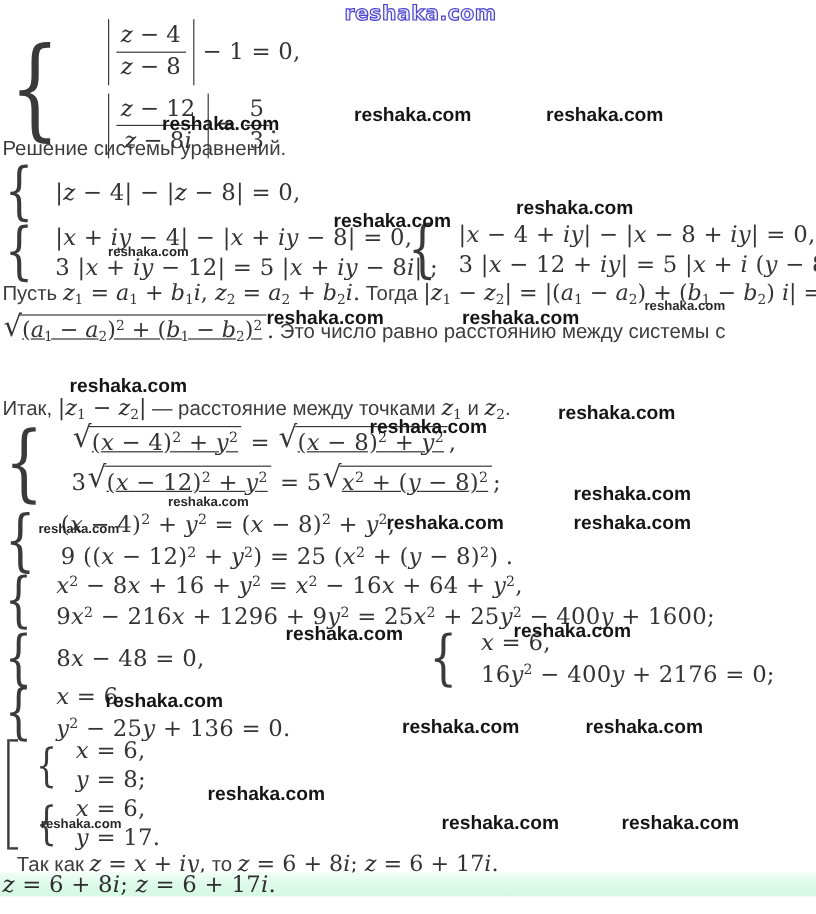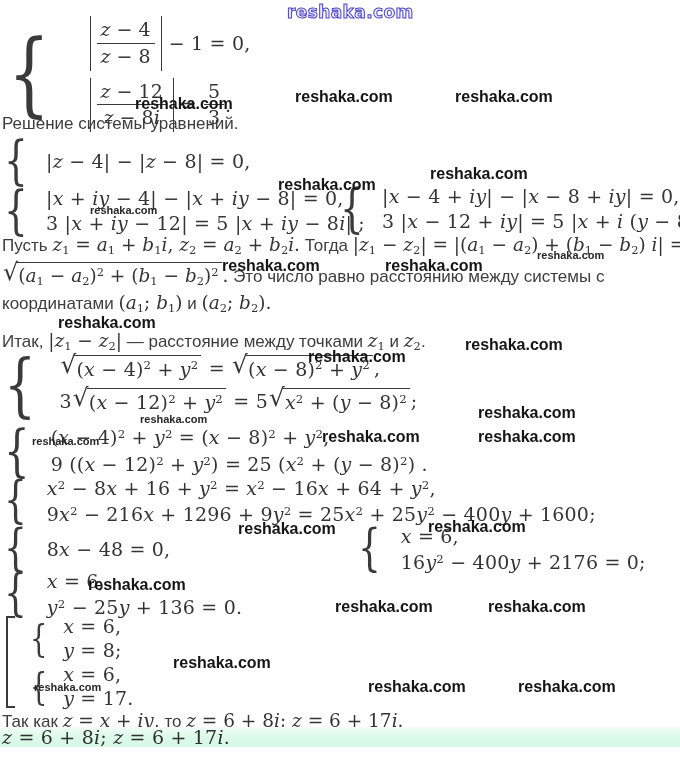--- a/index.html
+++ b/index.html
@@ -15,21 +15,21 @@
   .brace{font-family:"DejaVu Serif",serif;line-height:0.95;color:#3a3a3a;font-weight:400;
          transform:scaleX(0.72);transform-origin:left center;margin-right:1px;}
   .col{display:flex;flex-direction:column;justify-content:center;}
   .ml{font-size:19px;white-space:pre;color:#343434;letter-spacing:0.2px;}
   .ml i,.txt i{font-style:italic;font-family:"DejaVu Serif",serif;}
   sup{font-size:0.62em;line-height:0;position:relative;top:-0.55em;vertical-align:baseline;}
   sub{font-size:0.62em;line-height:0;position:relative;top:0.28em;vertical-align:baseline;}
   
   .sq{display:inline-flex;align-items:flex-start;margin:0 1px;}
   .rr{font-size:1.3em;line-height:1;margin-right:-2px;transform:translateY(-0.1em);font-style:normal;}
-  .ov{display:inline-block;border-top:1.5px solid #3a3a3a;padding:1px 3px 0 2px;line-height:1.35;}
+  .ov{display:inline-block;border-top:1.5px solid #3a3a3a;padding:1px 3px 0 2px;line-height:1.35;text-decoration:underline;}
   
   .fr{display:inline-flex;flex-direction:column;align-items:center;line-height:1.25;
       font-size:19px;color:#343434;}
   .fn{border-bottom:1.5px solid #3a3a3a;padding:0 4px 1px;white-space:pre;}
   .fd{padding-top:1px;white-space:pre;}
   
   .tb{display:inline-flex;align-items:center;border-left:1.6px solid #3a3a3a;
       border-right:1.6px solid #3a3a3a;padding:2px 6px;}
   .row{display:inline-flex;align-items:center;gap:7px;font-size:19px;padding-left:16px;}
   .mop{white-space:pre;letter-spacing:0.2px;}
@@ -105,21 +105,20 @@
   <div class="sys" style="left:340px;top:184px;">
     <span class="brace" style="font-size:52px;">{</span>
     <div class="col" style="gap:3px;margin-left:8px;">
       <div class="ml">|<i>x</i> − 4 + <i>i</i><i>y</i>| − |<i>x</i> − 8 + <i>i</i><i>y</i>| = 0,</div>
       <div class="ml">3 |<i>x</i> − 12 + <i>i</i><i>y</i>| = 5 |<i>x</i> + <i>i</i> (<i>y</i> − 8)| .</div>
     </div>
   </div>
 
   <div class="txt" style="left:2px;top:234px;"><span class="c">Пусть </span><span class="m"><i>z</i><sub>1</sub> = <i>a</i><sub>1</sub> + <i>b</i><sub>1</sub><i>i</i>, <i>z</i><sub>2</sub> = <i>a</i><sub>2</sub> + <i>b</i><sub>2</sub><i>i</i>.</span><span class="c"> Тогда </span><span class="m">|<i>z</i><sub>1</sub> − <i>z</i><sub>2</sub>| = |(<i>a</i><sub>1</sub> − <i>a</i><sub>2</sub>) + (<i>b</i><sub>1</sub> − <i>b</i><sub>2</sub>) <i>i</i>| =</span></div>
   <div class="txt" style="left:2px;top:262px;"><span class="m"><span class="sq"><span class="rr">√</span><span class="ov">(<i>a</i><sub>1</sub> − <i>a</i><sub>2</sub>)<sup>2</sup> + (<i>b</i><sub>1</sub> − <i>b</i><sub>2</sub>)<sup>2</sup></span></span>.</span><span class="c"> Это число равно расстоянию между системы с</span></div>
-  <div class="txt" style="left:2px;top:292px;"><span class="c">координатами </span><span class="m">(<i>a</i><sub>1</sub>; <i>b</i><sub>1</sub>)</span><span class="c"> и </span><span class="m">(<i>a</i><sub>2</sub>; <i>b</i><sub>2</sub>).</span></div>
 
   <div class="txt" style="left:2px;top:330px;"><span class="c">Итак, </span><span class="m">|<i>z</i><sub>1</sub> − <i>z</i><sub>2</sub>|</span><span class="c"> — расстояние между точками </span><span class="m"><i>z</i><sub>1</sub></span><span class="c"> и </span><span class="m"><i>z</i><sub>2</sub></span><span class="c">.</span></div>
 
   <div class="sys" style="left:4px;top:352px;">
     <span class="brace" style="font-size:70px;">{</span>
     <div class="col" style="gap:6px;margin-left:10px;">
       <div class="ml"><span class="sq"><span class="rr">√</span><span class="ov">(<i>x</i> − 4)<sup>2</sup> + <i>y</i><sup>2</sup></span></span> = <span class="sq"><span class="rr">√</span><span class="ov">(<i>x</i> − 8)<sup>2</sup> + <i>y</i><sup>2</sup></span></span>,</div>
       <div class="ml">3<span class="sq"><span class="rr">√</span><span class="ov">(<i>x</i> − 12)<sup>2</sup> + <i>y</i><sup>2</sup></span></span> = 5<span class="sq"><span class="rr">√</span><span class="ov"><i>x</i><sup>2</sup> + (<i>y</i> − 8)<sup>2</sup></span></span>;</div>
     </div>
   </div>
@@ -176,21 +175,21 @@
       <div class="sys-in">
         <span class="brace" style="font-size:38px;">{</span>
         <div class="col" style="gap:2px;margin-left:8px;">
           <div class="ml"><i>x</i> = 6,</div>
           <div class="ml"><i>y</i> = 17.</div>
         </div>
       </div>
     </div>
   </div>
 
-  <div class="txt" style="left:2px;top:710px;"><span class="c">Так как </span><span class="m"><i>z</i> = <i>x</i> + <i>i</i><i>y</i>,</span><span class="c"> то </span><span class="m"><i>z</i> = 6 + 8<i>i</i>; <i>z</i> = 6 + 17<i>i</i>.</span></div>
+  <div class="txt" style="left:14px;top:710px;"><span class="c">Так как </span><span class="m"><i>z</i> = <i>x</i> + <i>i</i><i>y</i>,</span><span class="c"> то </span><span class="m"><i>z</i> = 6 + 8<i>i</i>; <i>z</i> = 6 + 17<i>i</i>.</span></div>
 
   <div class="answer-bar">
     <span class="am"><i>z</i> = 6 + 8<i>i</i>; <i>z</i> = 6 + 17<i>i</i>.</span>
   </div>
 
 <div class="wm-outline" style="left: 287px; top: 2px;">reshaka.com</div>
     <div class="wm-bold" style="left: 135px; top: 95px;">reshaka.com</div>
     <div class="wm-bold" style="left: 295px; top: 88px;">reshaka.com</div>
     <div class="wm-bold" style="left: 455px; top: 88px;">reshaka.com</div>
     <div class="wm-bold" style="left: 430px; top: 165px;">reshaka.com</div>

